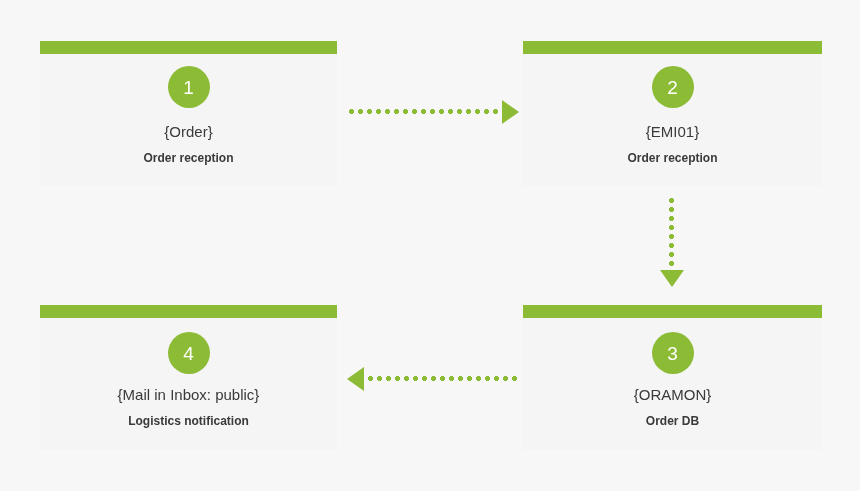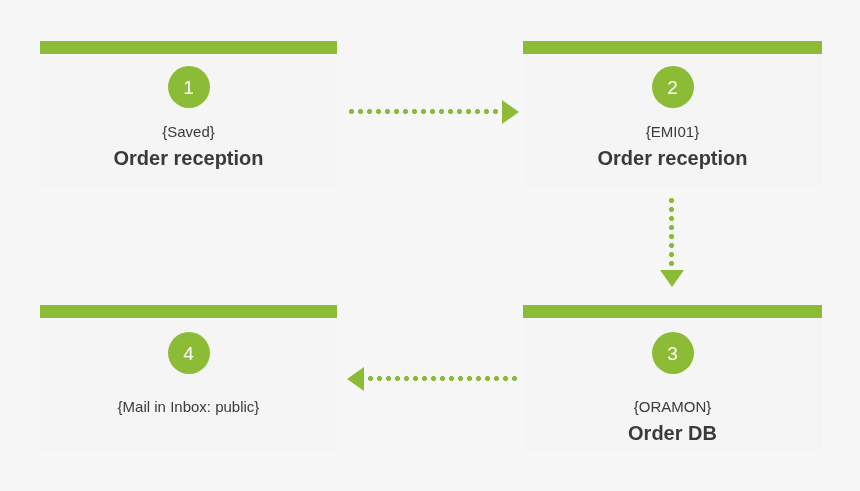--- a/index.html
+++ b/index.html
@@ -61,41 +61,41 @@
     text-align: center;
     color: #3a3a3a;
   }
   .label-tag {
     font-size: 15px;
     font-weight: normal;
     line-height: 26px;
     white-space: nowrap;
   }
   .label-desc {
-    font-size: 20px;
+    font-size: 12px;
     font-weight: bold;
     line-height: 26px;
     white-space: nowrap;
   }
 
   
   #panel-1 { left: 40px;  top: 41px;  width: 297px; height: 145px; }
   #panel-2 { left: 523px; top: 41px;  width: 299px; height: 145px; }
   #panel-4 { left: 40px;  top: 305px; width: 297px; height: 145px; }
   #panel-3 { left: 523px; top: 305px; width: 299px; height: 145px; }
 
   #panel-1 .panel-body,
   #panel-2 .panel-body { padding-top: 12px; }
   #panel-4 .panel-body,
   #panel-3 .panel-body { padding-top: 14px; }
 
   #panel-1 .label-block,
   #panel-2 .label-block { margin-top: 11px; }
   #panel-4 .label-block,
-  #panel-3 .label-block { margin-top: 20px; }
+  #panel-3 .label-block { margin-top: 8px; }
 
   
   .connector {
     position: absolute;
   }
   .dots-h {
     position: absolute;
     height: 5px;
     background-image: radial-gradient(circle closest-side, #8cbb35 100%, transparent 100%);
     background-size: 9px 5px;
@@ -149,21 +149,21 @@
 </head>
 <body>
 
 <div class="canvas">
 
   <div class="panel" id="panel-1">
     <div class="panel-bar"></div>
     <div class="panel-body">
       <div class="badge">1</div>
       <div class="label-block">
-        <div class="label-tag">{Saved}</div>
+        <div class="label-tag">{Order}</div>
         <div class="label-desc">Order reception</div>
       </div>
     </div>
   </div>
 
   <div class="panel" id="panel-2">
     <div class="panel-bar"></div>
     <div class="panel-body">
       <div class="badge">2</div>
       <div class="label-block">
@@ -172,20 +172,21 @@
       </div>
     </div>
   </div>
 
   <div class="panel" id="panel-4">
     <div class="panel-bar"></div>
     <div class="panel-body">
       <div class="badge">4</div>
       <div class="label-block">
         <div class="label-tag">{Mail in Inbox: public}</div>
+        <div class="label-desc">Logistics notification</div>
       </div>
     </div>
   </div>
 
   <div class="panel" id="panel-3">
     <div class="panel-bar"></div>
     <div class="panel-body">
       <div class="badge">3</div>
       <div class="label-block">
         <div class="label-tag">{ORAMON}</div>

